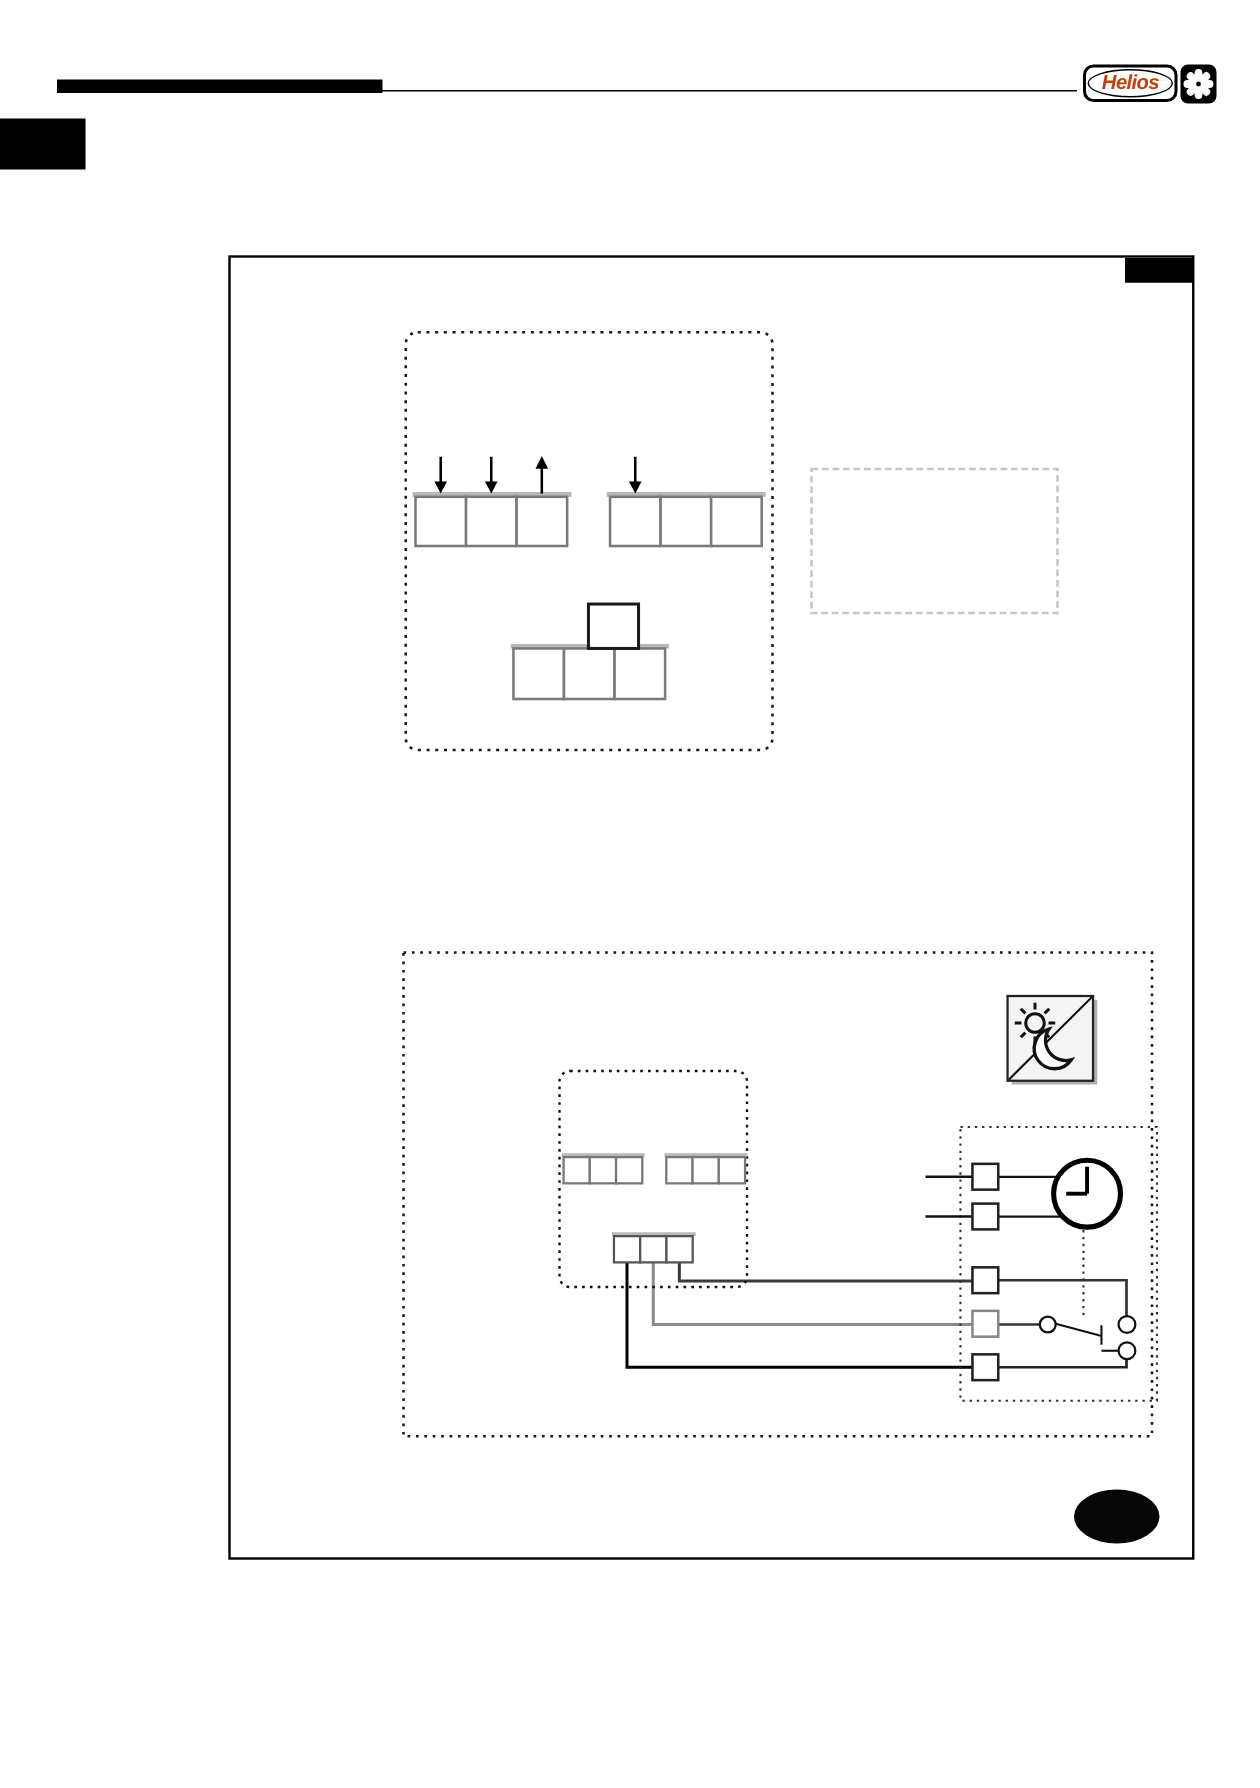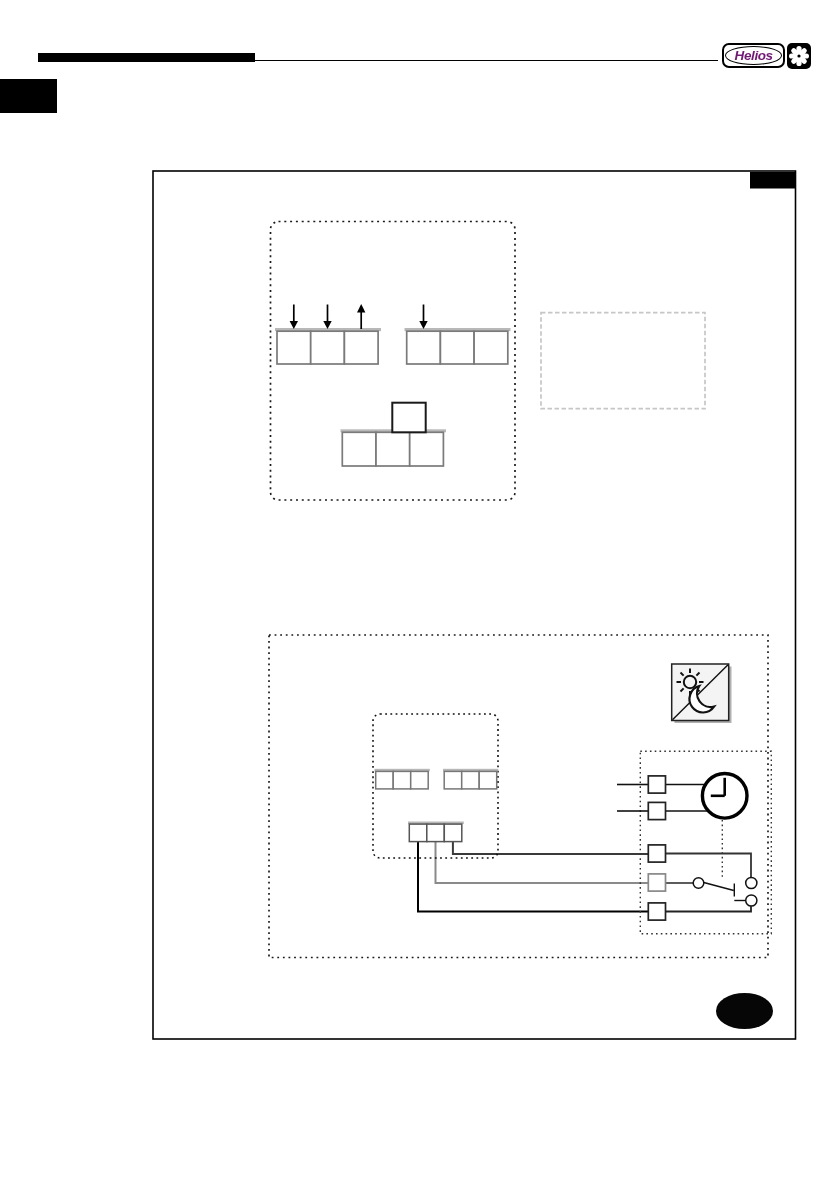--- a/index.html
+++ b/index.html
@@ -9,21 +9,21 @@
   
   .hdr-bar{left:38px;top:53px;width:217px;height:8.5px;background:#000;}
   .hdr-line{left:38px;top:59.6px;width:680px;height:1.5px;background:#000;}
   .chapter-tab{left:0;top:79px;width:57px;height:34px;background:#000;}
   
   .logo{left:722px;top:43px;width:89px;height:26px;display:flex;align-items:stretch;gap:2px;}
   .logo-oval-box{position:relative;width:60px;height:21px;border:2.4px solid #000;border-radius:7px;
                  background:#fff;display:flex;align-items:center;justify-content:center;}
   .logo-ellipse{position:absolute;left:1px;top:1px;right:1px;bottom:1px;border:1.6px solid #000;border-radius:50%;}
   .logo-text{position:relative;font-weight:bold;font-style:italic;font-size:13.5px;letter-spacing:-0.4px;
-             color:#701a75;line-height:1;transform:translateY(-0.5px);}
+             color:#c2410c;line-height:1;transform:translateY(-0.5px);}
   .logo-mark{position:relative;width:24px;height:25.8px;background:#000;border-radius:5px;
              display:flex;align-items:center;justify-content:center;}
   .footer-oval{left:716px;top:993px;width:57px;height:36px;background:#060606;border-radius:50%;}
 </style>
 </head>
 <body>
 
 <div class="page">
 
   <div class="abs hdr-line"></div>

